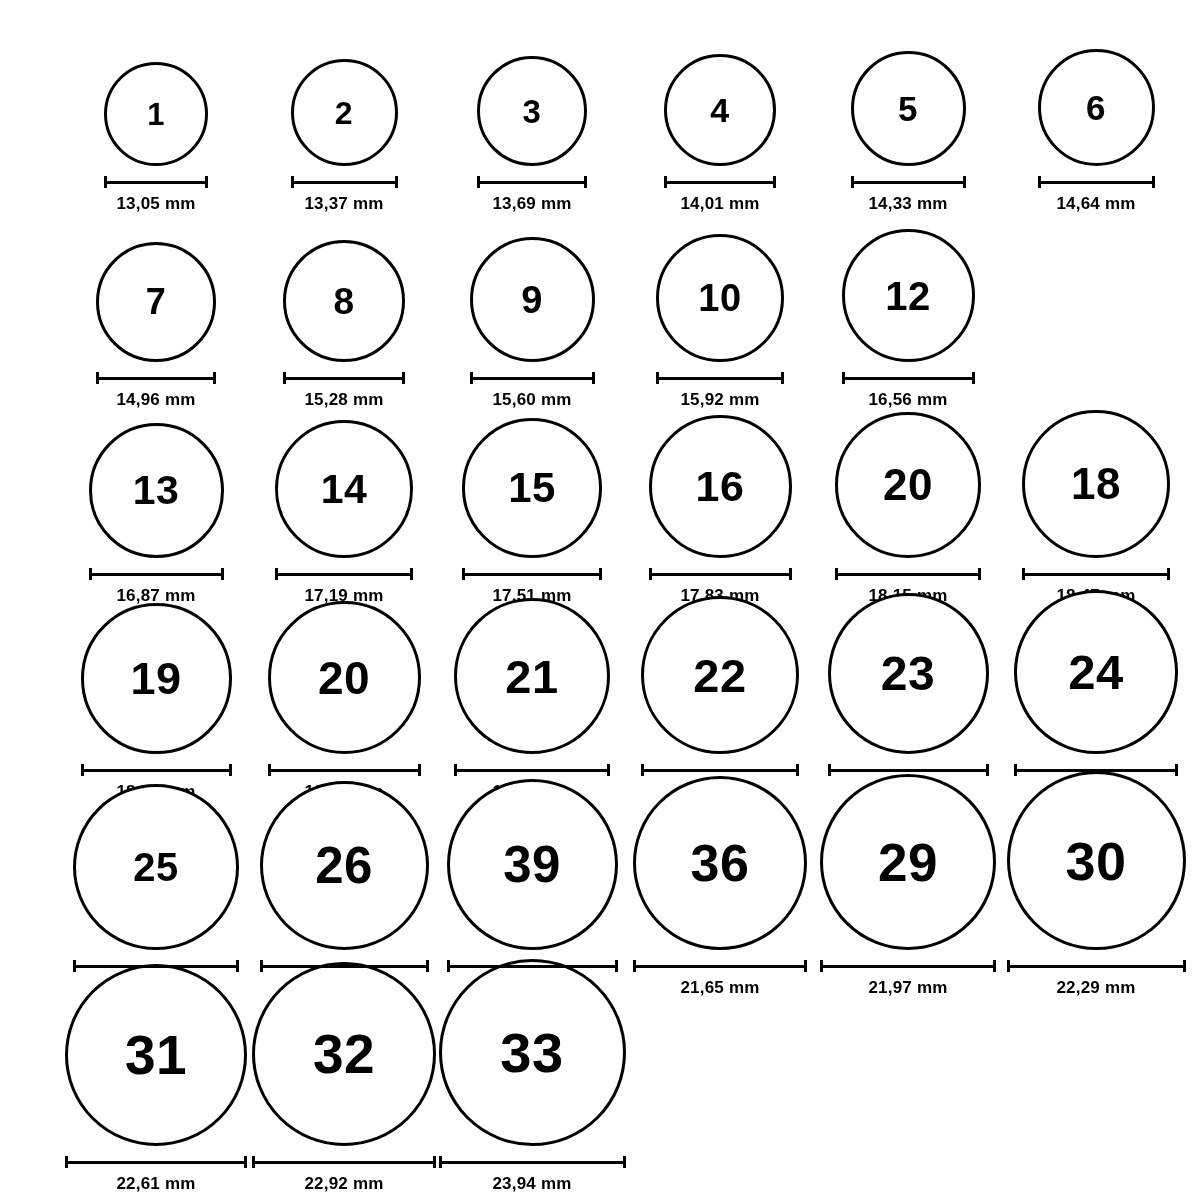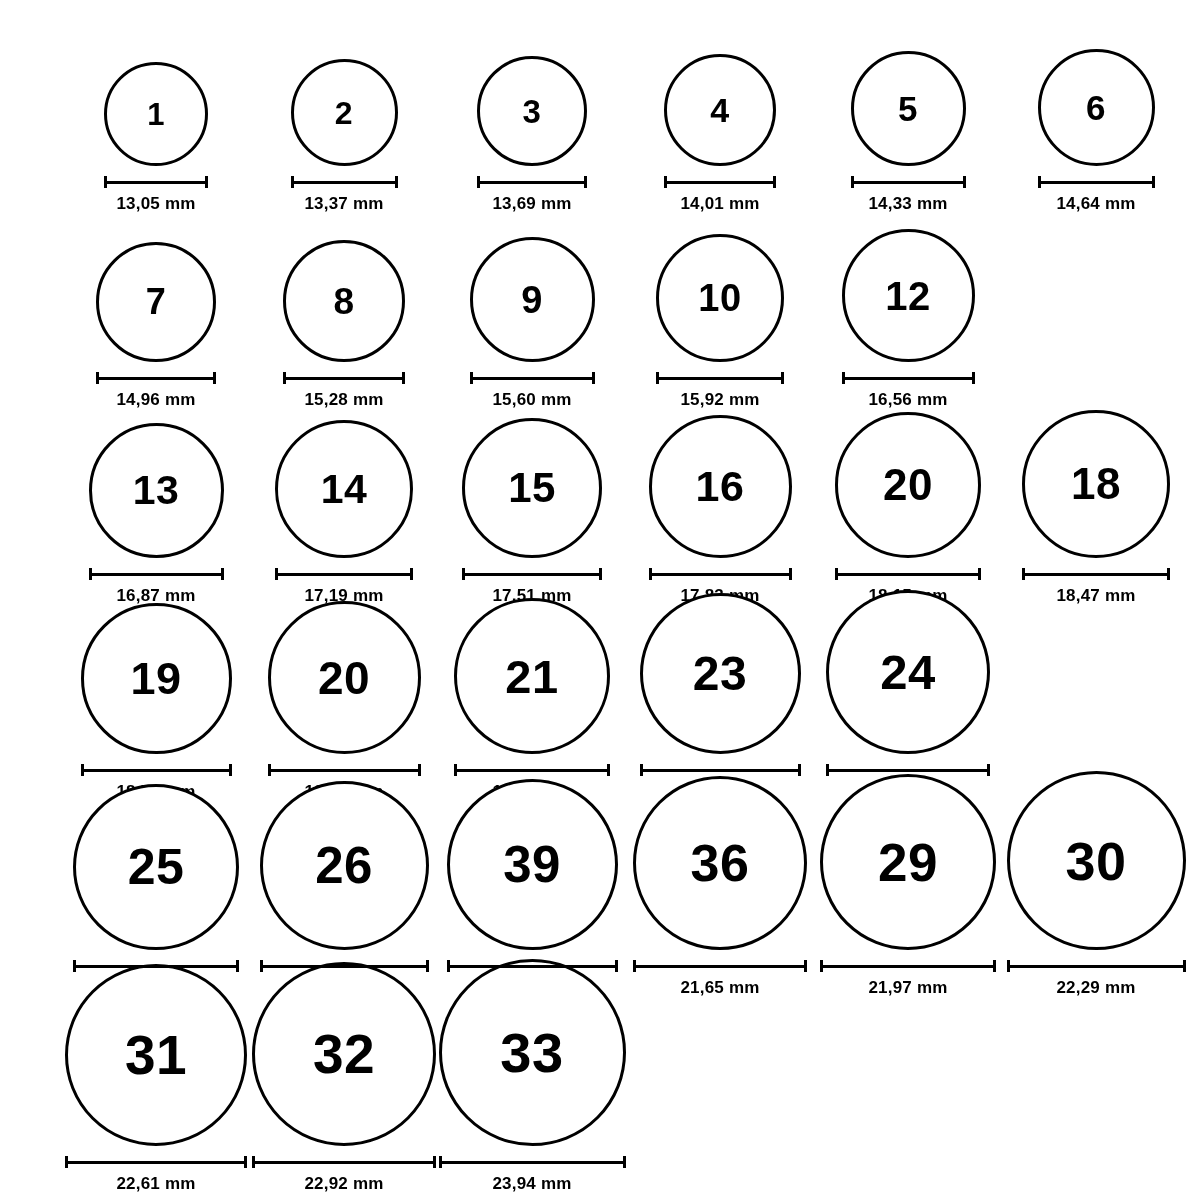--- a/index.html
+++ b/index.html
@@ -395,20 +395,35 @@
           <div class="caliper" style="width: 156px;">
             <div class="bar"></div>
             <div class="tick left"></div>
             <div class="tick right"></div>
           </div>
           <div class="mm">19,42 mm</div>
         </div>
       </div>
       <div class="cell">
         <div class="ring-wrap">
+          <div class="ring" style="width: 158px; height: 158px;">
+            <span class="ring-num" style="font-size: 47px;">22</span>
+          </div>
+        </div>
+        <div class="dim">
+          <div class="caliper" style="width: 158px;">
+            <div class="bar"></div>
+            <div class="tick left"></div>
+            <div class="tick right"></div>
+          </div>
+          <div class="mm">19,74 mm</div>
+        </div>
+      </div>
+      <div class="cell">
+        <div class="ring-wrap">
           <div class="ring" style="width: 161px; height: 161px;">
             <span class="ring-num" style="font-size: 48px;">23</span>
           </div>
         </div>
         <div class="dim">
           <div class="caliper" style="width: 161px;">
             <div class="bar"></div>
             <div class="tick left"></div>
             <div class="tick right"></div>
           </div>
@@ -428,21 +443,21 @@
             <div class="tick right"></div>
           </div>
           <div class="mm">20,38 mm</div>
         </div>
       </div>
     </div>
     <div class="row" style="height: 196px;">
       <div class="cell">
         <div class="ring-wrap">
           <div class="ring" style="width: 166px; height: 166px;">
-            <span class="ring-num" style="font-size: 50px;">25</span>
+            <span class="ring-num" style="font-size: 40px;">25</span>
           </div>
         </div>
         <div class="dim">
           <div class="caliper" style="width: 166px;">
             <div class="bar"></div>
             <div class="tick left"></div>
             <div class="tick right"></div>
           </div>
           <div class="mm">20,70 mm</div>
         </div>

